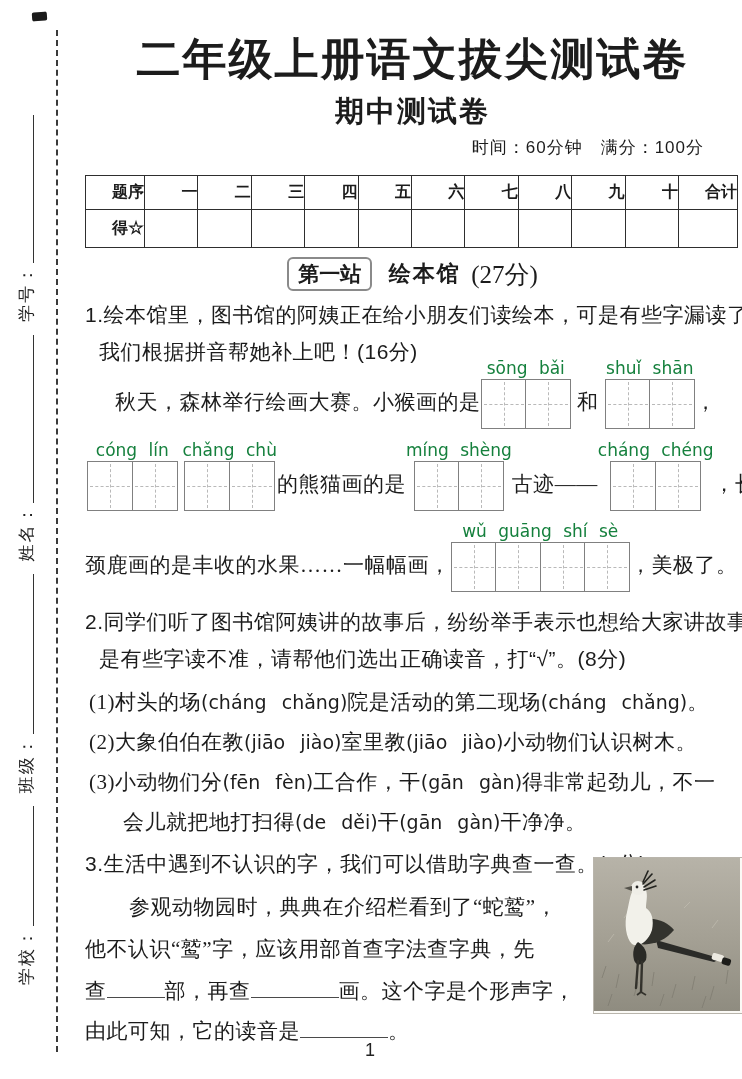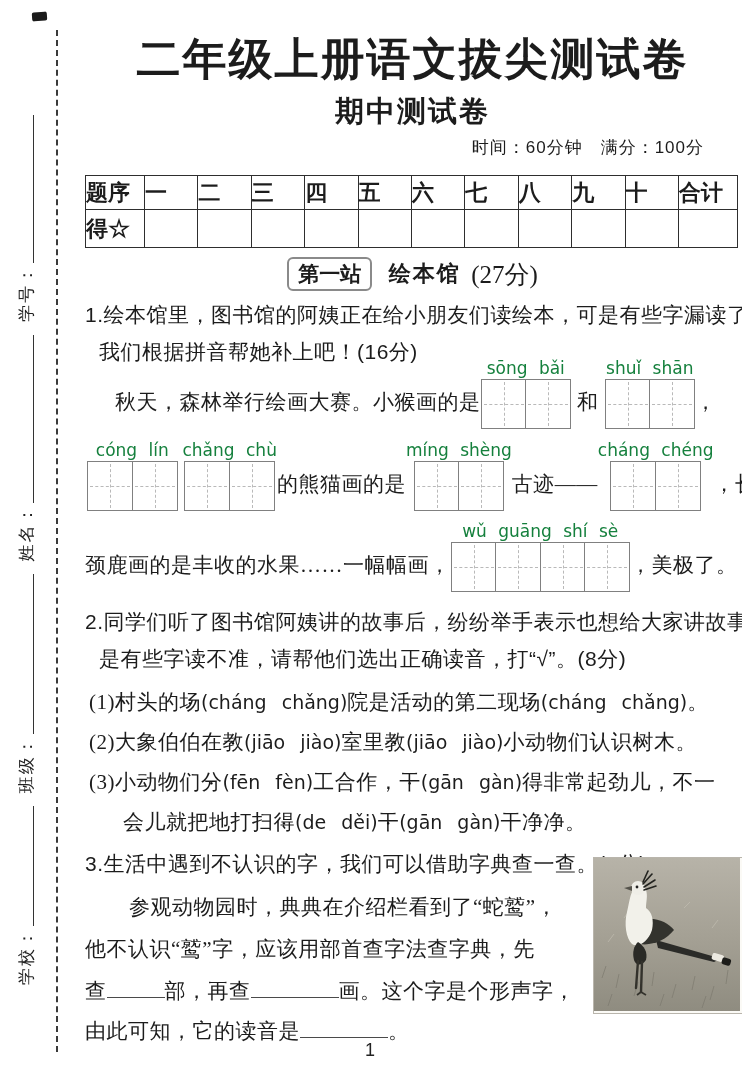--- a/index.html
+++ b/index.html
@@ -16,21 +16,21 @@
 
   
   .content{position:absolute;left:85px;top:0;width:655px;height:1079px;}
   .abs{position:absolute;}
 
   .title{top:30px;left:0;width:100%;text-align:center;font-size:44px;font-weight:bold;letter-spacing:2px;}
   .subtitle{top:92px;left:0;width:100%;text-align:center;font-size:29px;font-weight:bold;letter-spacing:2px;}
   .meta{top:136px;right:36px;font-size:17px;font-weight:400;letter-spacing:1px;}
 
   table.score{top:175px;left:0;width:653px;border-collapse:collapse;table-layout:fixed;position:absolute;}
-  table.score td{border:1.5px solid #2e2e2e;text-align:left;font-size:22px;font-weight:600;padding:0;}
+  table.score td{border:1.5px solid #2e2e2e;text-align:right;font-size:16px;font-weight:600;padding:0;}
   table.score tr.r1 td{height:33px;}
   table.score tr.r2 td{height:37px;}
   table.score td.corner{width:58px;}
   table.score td.total{width:58px;}
 
   .section-head{top:257px;left:0;width:100%;text-align:center;}
   .badge{display:inline-block;border:2px solid #8a8a8a;border-radius:6px;padding:1px 9px;
          font-size:21px;font-weight:bold;vertical-align:middle;}
   .sec-name{font-size:22px;font-weight:bold;margin-left:12px;vertical-align:middle;letter-spacing:2px;}
   .sec-pts{font-family:"Liberation Serif",serif;font-size:25px;margin-left:6px;vertical-align:middle;}

